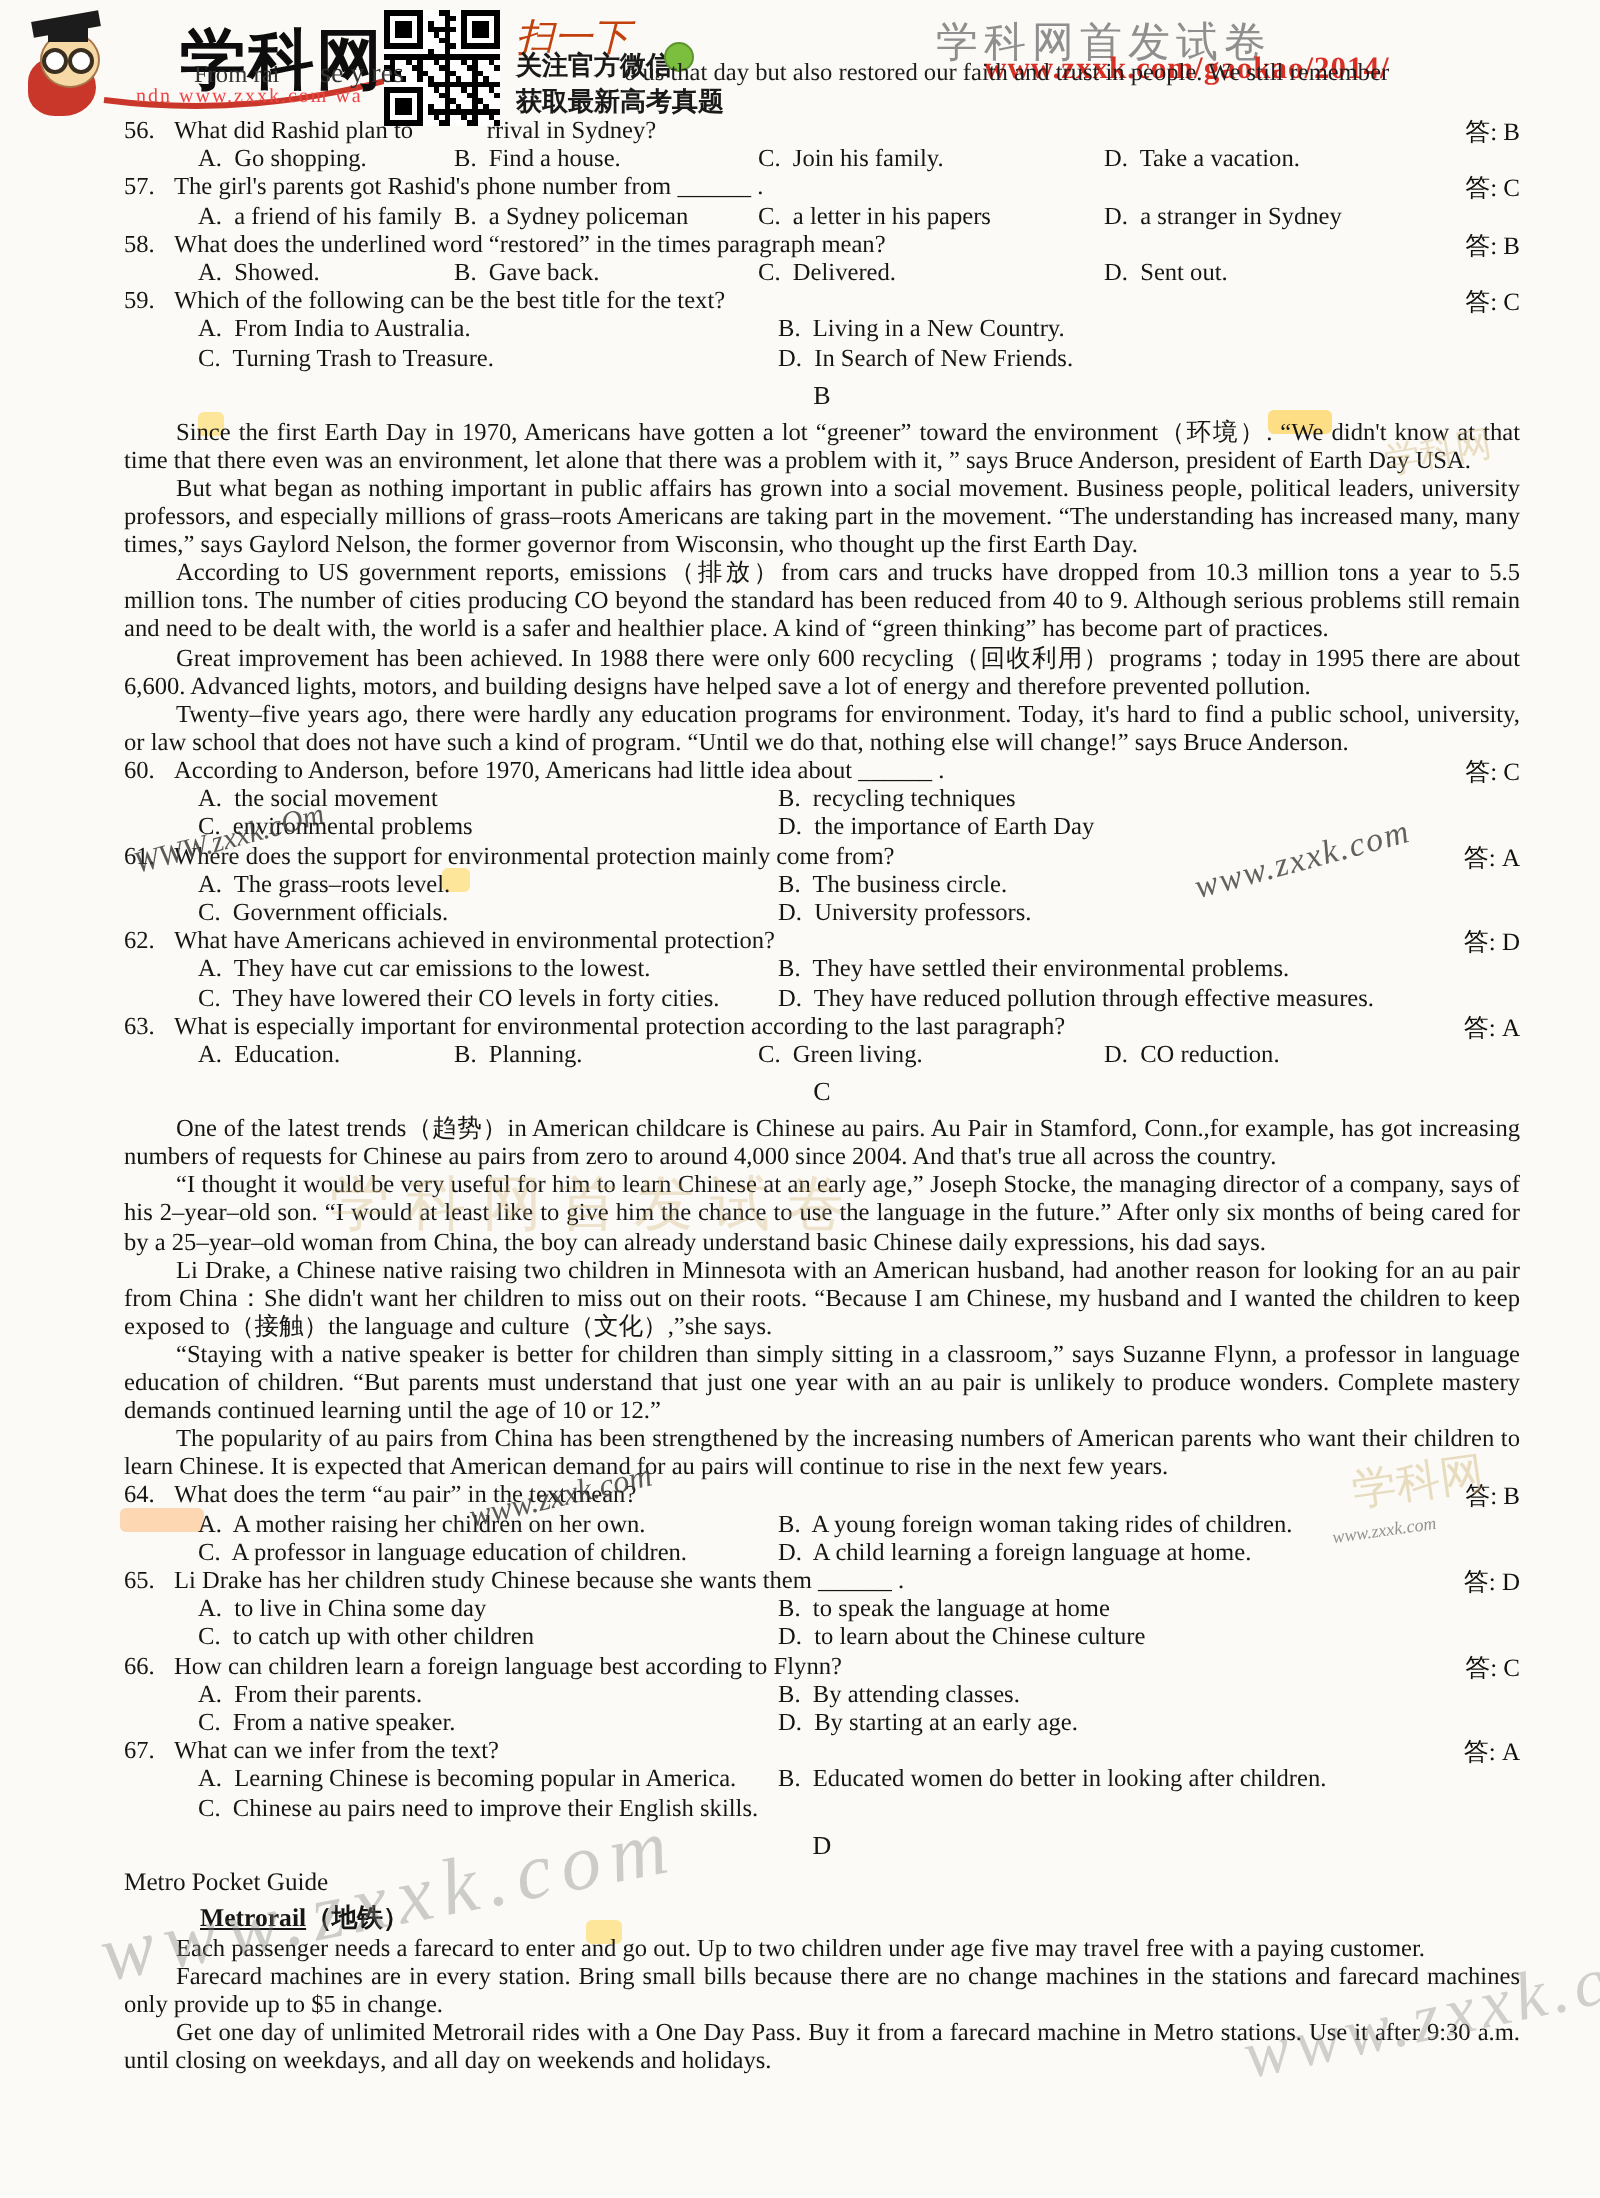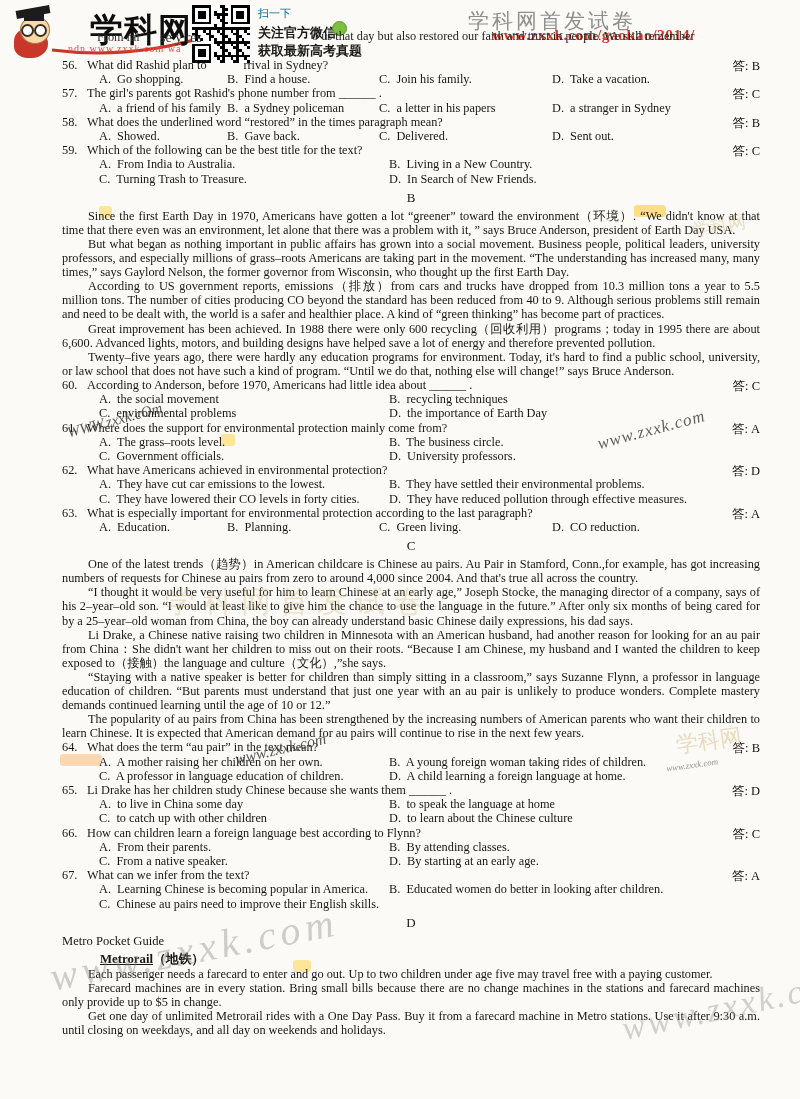--- a/index.html
+++ b/index.html
@@ -14,21 +14,21 @@
   .mascot{position:absolute;left:6px;top:4px;width:84px;height:58px;}
   .m-body{position:absolute;left:8px;top:24px;width:34px;height:30px;background:#c8372a;border-radius:50% 60% 55% 45%;}
   .m-face{position:absolute;left:14px;top:12px;width:28px;height:26px;background:#f6d9a4;border:1px solid #a8764a;border-radius:50%;}
   .m-g1,.m-g2{position:absolute;top:20px;width:9px;height:9px;background:#fff;border:2px solid #3a2e20;border-radius:50%;}
   .m-g1{left:15px}.m-g2{left:28px}
   .m-cap{position:absolute;left:10px;top:4px;width:34px;height:8px;background:#1c1c1c;transform:rotate(-10deg);}
   .m-cap2{position:absolute;left:18px;top:10px;width:20px;height:7px;background:#1c1c1c;}
   .logo-text{position:absolute;left:90px;top:8px;font-family:"Liberation Sans",sans-serif;font-weight:bold;font-size:33px;letter-spacing:1px;color:#0d0d0d;}
   .swoosh{position:absolute;left:0;top:0;}
   .qr{position:absolute;left:192px;top:5px;width:58px;height:58px;}
-  .qr-cap1{position:absolute;left:258px;top:6px;font-size:11px;color:#0369a1;}
+  .qr-cap1{position:absolute;left:258px;top:6px;font-size:19px;color:#c2410c;font-style:italic;}
   .qr-cap2{position:absolute;left:258px;top:24px;font-size:13px;font-weight:bold;color:#1a1a1a;}
   .qr-cap3{position:absolute;left:258px;top:42px;font-size:13px;font-weight:bold;color:#1a1a1a;}
   .smiley{position:absolute;left:332px;top:21px;width:13px;height:13px;background:#7cbf3f;border-radius:50%;border:1px solid #5d9330;}
   .site-title{position:absolute;left:468px;top:7px;font-family:"Liberation Sans",sans-serif;font-size:21px;letter-spacing:3px;color:#8f8f8f;}
   .red-url{position:absolute;left:492px;top:26px;font-size:15.5px;font-weight:bold;color:#d93025;letter-spacing:0.5px;}
   .l1left{position:absolute;left:97px;top:30px;font-size:12.3px;color:#333;}
   .l1mid{position:absolute;left:160px;top:30px;font-size:14px;color:#333;}
   .l1right{position:absolute;left:312px;top:29px;font-size:12.3px;color:#1d1d1d;white-space:nowrap;}
   .l2frag{position:absolute;left:68px;top:43px;font-size:10px;color:#ef4444;letter-spacing:1px;}
   

